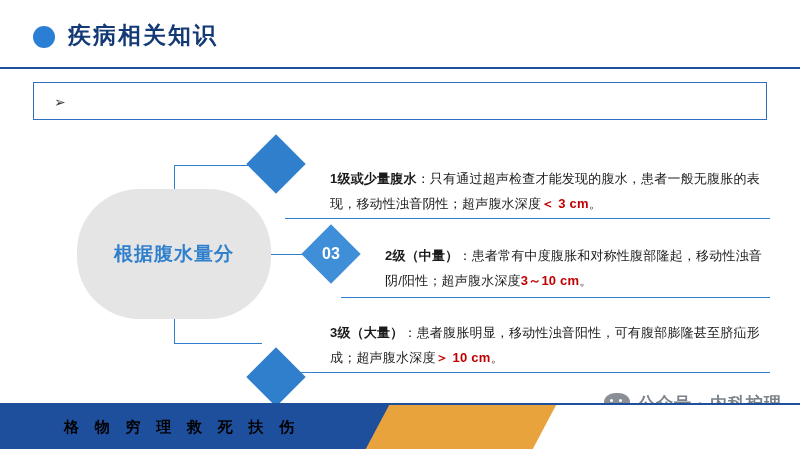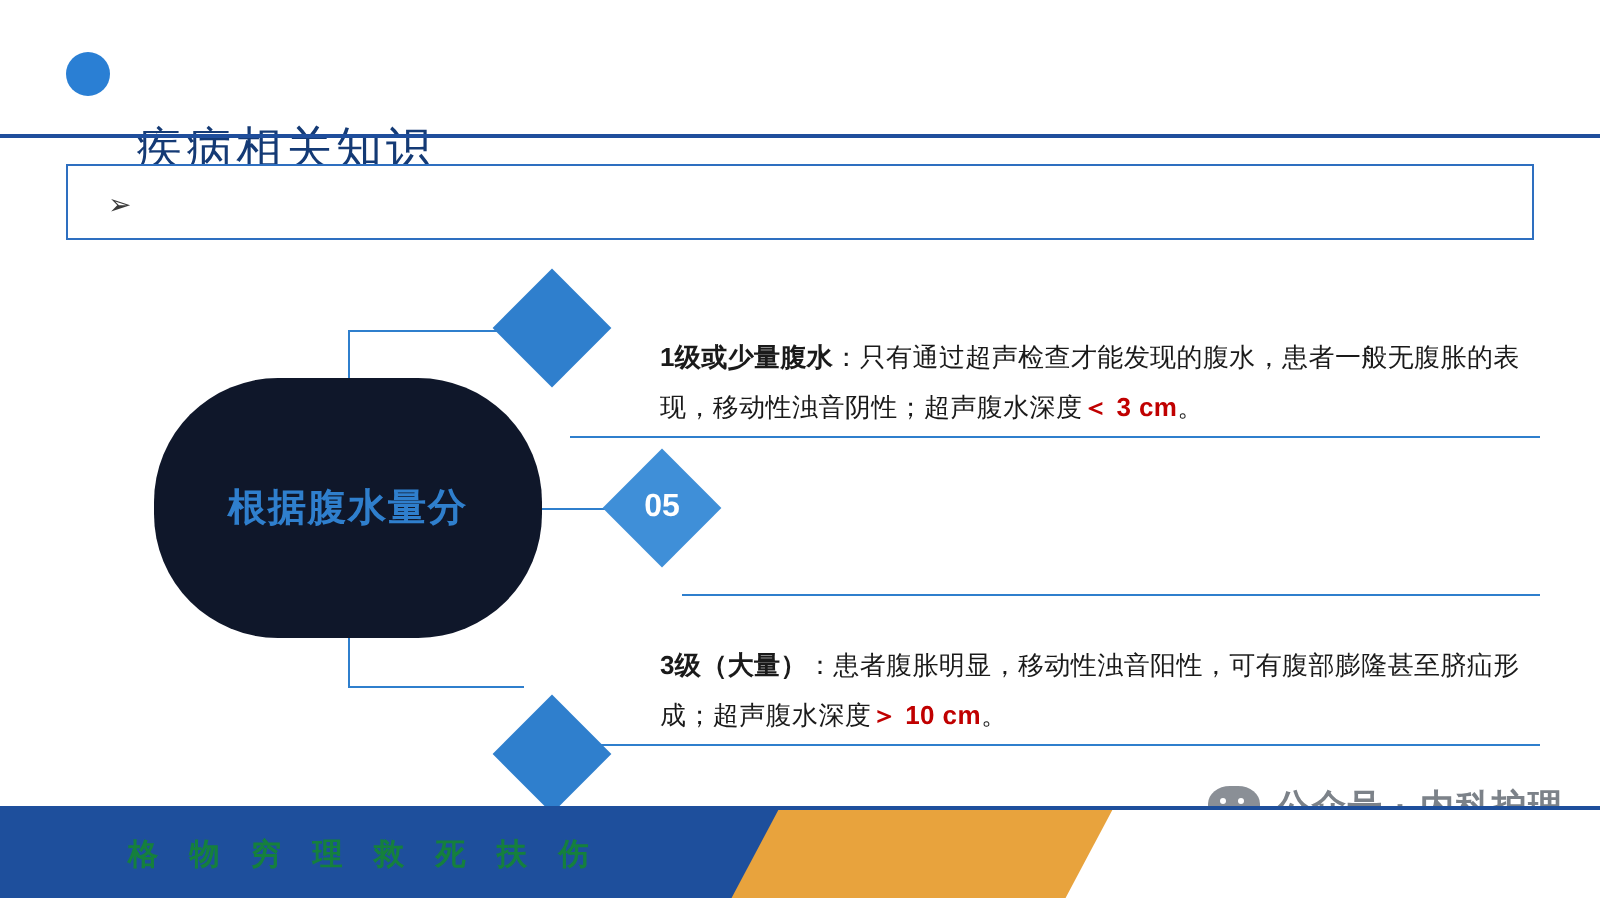--- a/index.html
+++ b/index.html
@@ -46,24 +46,23 @@
     width: 22px;
     height: 22px;
     border-radius: 50%;
     background: #2a7fd4;
   }
   .header-title {
     position: absolute;
     left: 68px;
     top: 20px;
     font-size: 23px;
-    font-weight: normal;
+    font-weight: bold;
     color: #143a75;
     letter-spacing: 2px;
-    margin-top: 39px;
   }
 
   
   .logo-wrap {
     position: absolute;
     right: 14px;
     top: 7px;
     width: 290px;
     height: 56px;
   }
@@ -148,21 +147,21 @@
     letter-spacing: 0.5px;
   }
 
   
   .left-shape {
     position: absolute;
     left: 77px;
     top: 189px;
     width: 194px;
     height: 130px;
-    background: #0f172a;
+    background: #e5e5e5;
     border-radius: 62px;
   }
   .left-shape-label {
     position: absolute;
     left: 0;
     top: 52px;
     width: 194px;
     text-align: center;
     font-size: 19px;
     font-weight: bold;
@@ -262,21 +261,21 @@
     left: 0;
     bottom: 44px;
     width: 800px;
     height: 2px;
     background: #1e4f9c;
   }
   .footer-motto {
     position: absolute;
     left: 64px;
     bottom: 12px;
-    color: #15803d;
+    color: #000000;
     font-size: 15px;
     font-weight: bold;
     letter-spacing: 6px;
     font-family: "Liberation Serif", serif;
   }
 
   
   .wechat {
     position: absolute;
     right: 18px;
@@ -345,29 +344,32 @@
   <div class="conn" style="left:174px; top:165px; width:80px;"></div>
 
   <div class="conn" style="left:271px; top:254px; width:40px;"></div>
 
   <div class="conn-v" style="left:174px; top:319px; height:24px;"></div>
   <div class="conn" style="left:174px; top:343px; width:88px;"></div>
 
   <div class="badge" style="left:255px; top:143px;"></div>
 
   <div class="badge light" style="left:310px; top:233px;"></div>
-  <div class="badge-num" style="left:310px; top:233px;">05</div>
+  <div class="badge-num" style="left:310px; top:233px;">03</div>
 
   <div class="badge" style="left:255px; top:356px;"></div>
 
   <div class="para" style="left:330px; top:166px; width:430px;">
     <b>1级或少量腹水</b><span>：只有通过超声检查才能发现的腹水，患者一般无腹胀的表现，移动性浊音阴性；超声腹水深度</span><span class="red">＜ 3 cm</span><span>。</span>
   </div>
   <div class="uline" style="left:285px; top:218px; width:485px;"></div>
 
+  <div class="para" style="left:385px; top:243px; width:380px;">
+    <b>2级（中量）</b><span>：患者常有中度腹胀和对称性腹部隆起，移动性浊音阴/阳性；超声腹水深度</span><span class="red">3～10 cm</span><span>。</span>
+  </div>
   <div class="uline" style="left:341px; top:297px; width:429px;"></div>
 
   <div class="para" style="left:330px; top:320px; width:430px;">
     <b>3级（大量）</b><span>：患者腹胀明显，移动性浊音阳性，可有腹部膨隆甚至脐疝形成；超声腹水深度</span><span class="red">＞ 10 cm</span><span>。</span>
   </div>
   <div class="uline" style="left:285px; top:372px; width:485px;"></div>
 
   <div class="wechat">
     <div class="wechat-icon">
       <span class="d1"></span>

